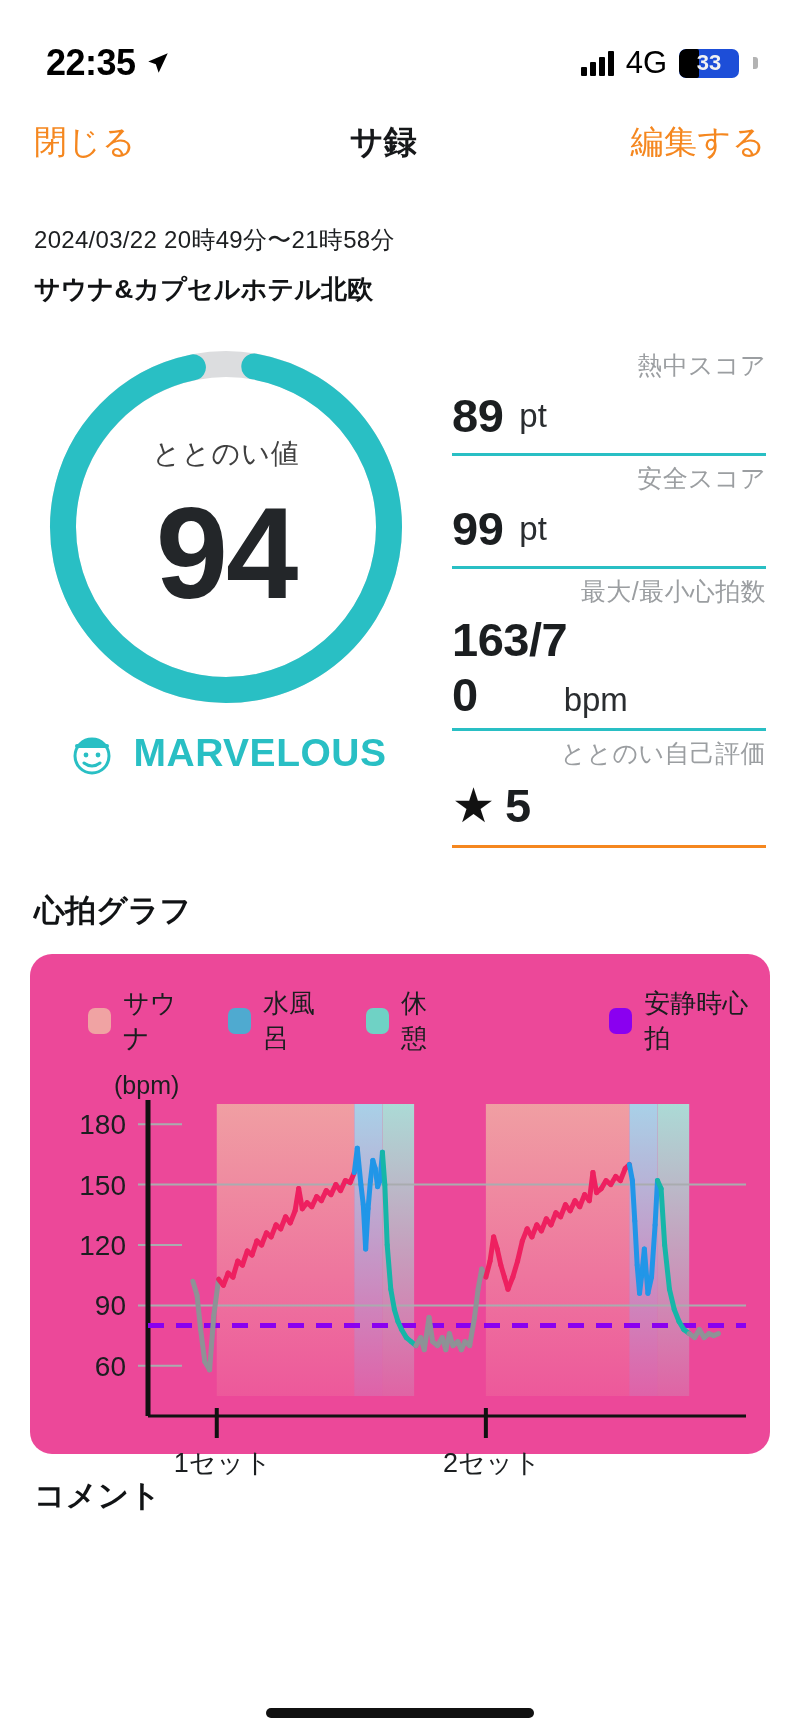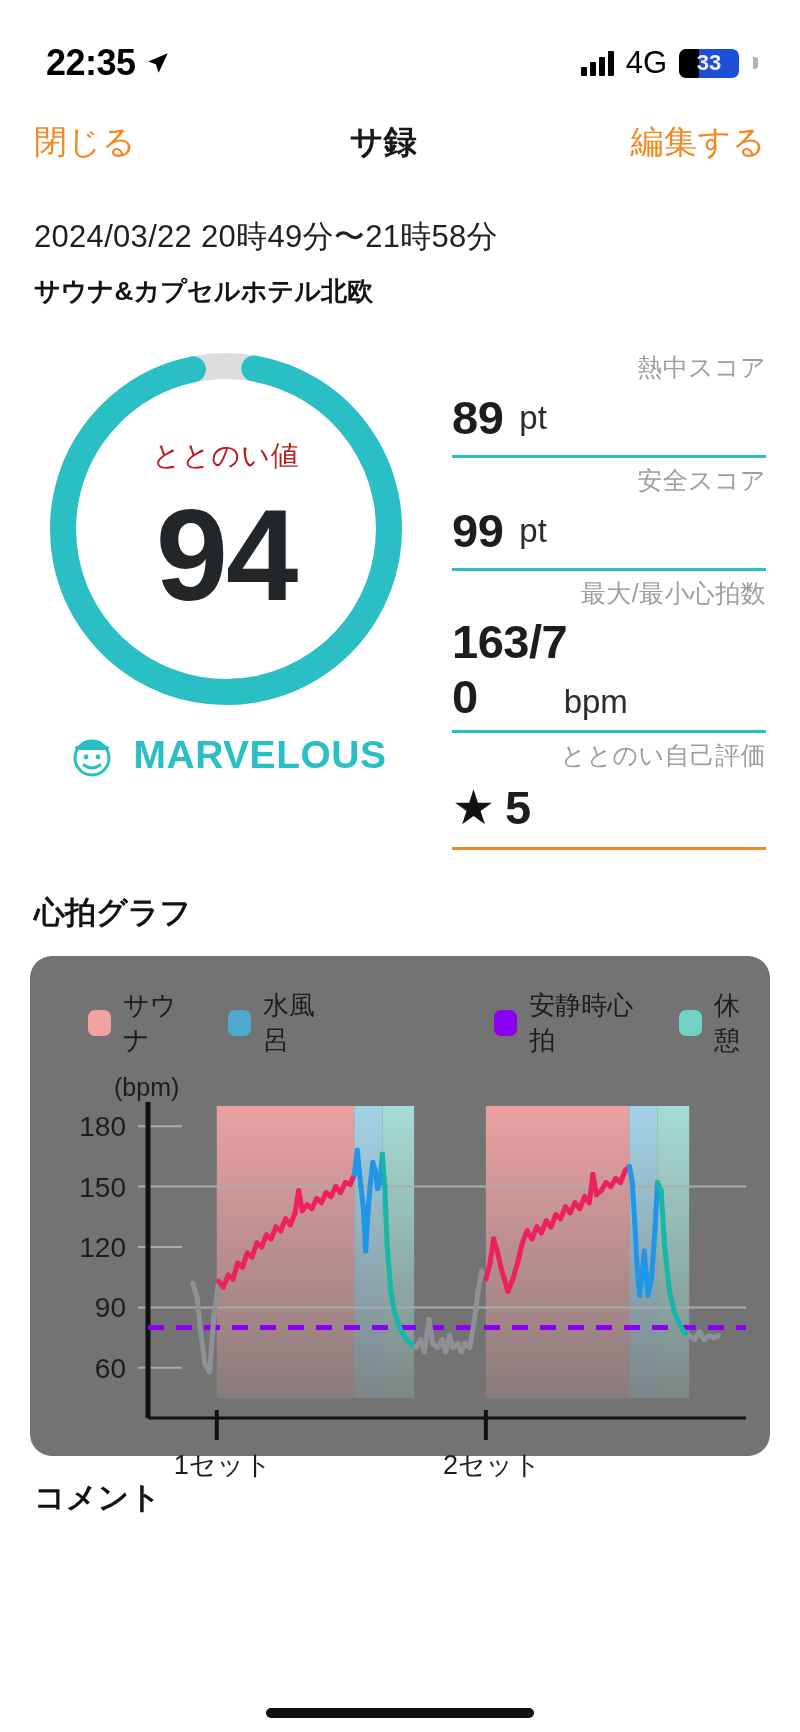--- a/index.html
+++ b/index.html
@@ -40,33 +40,33 @@
   
   .navbar {
     height: 84px; display: flex; align-items: center; justify-content: space-between;
     padding: 0 34px;
   }
   .nav-btn { font-size: 33px; color: #F5871F; letter-spacing: 0.5px; }
   .nav-title { font-size: 33px; font-weight: 700; color: #16181a; }
 
   
   .info { padding: 32px 34px 0 34px; }
-  .info-date { font-size: 31px; color: #1d1f21; letter-spacing: 0.3px; }
+  .info-date { font-size: 24px; color: #1d1f21; letter-spacing: 0.3px; margin-top: 8px; }
   .info-venue { font-size: 26px; font-weight: 700; color: #111315; margin-top: 16px; letter-spacing: 0.2px; }
 
   
   .summary { display: flex; padding: 34px 0 0 0; }
   .donut-col { width: 452px; display: flex; flex-direction: column; align-items: center; }
   .donut-wrap { position: relative; width: 372px; height: 372px; }
   .donut-wrap svg { display: block; }
   .donut-center {
     position: absolute; inset: 0; display: flex; flex-direction: column;
     align-items: center; justify-content: center;
   }
-  .donut-label { font-size: 28px; color: #b91c1c; font-weight: 500; letter-spacing: 1px; }
+  .donut-label { font-size: 28px; color: #404040; font-weight: 500; letter-spacing: 1px; }
   .donut-value { font-size: 130px; font-weight: 700; color: #232629; line-height: 1.02; margin-top: 14px; letter-spacing: -2px;}
 
   .rank-row { display: flex; align-items: center; gap: 16px; margin-top: 14px; }
   .rank-badge { width: 52px; height: 52px; display: block; }
   .rank-text { font-size: 39px; font-weight: 700; color: #29BFC4; letter-spacing: 0.5px; }
 
   
   .stats { flex: 1; padding-right: 34px; padding-top: 8px; }
   .stat { margin-bottom: 6px; }
   .stat-label { font-size: 25px; color: #9b9ea1; letter-spacing: 0.4px; text-align: right; }
@@ -81,21 +81,21 @@
   .hr-valrow { display: block; padding: 4px 0 6px 0; }
   .hr-line2 { display: flex; align-items: baseline; justify-content: flex-start; }
   .hr-line2 .stat-unit { margin-left: 86px; }
   .star-row { display: flex; align-items: center; gap: 10px; padding: 8px 0 12px 0; }
   .star-glyph { font-size: 48px; color: #111; line-height: 1; }
   .star-num { font-size: 47px; font-weight: 700; color: #1b1e20; }
 
   
   .chart-title { font-size: 31px; font-weight: 700; color: #111315; padding: 36px 34px 0 34px; }
   .chart-card {
-    margin: 22px 30px 0 30px; background: #737373; border-radius: 22px;
+    margin: 22px 30px 0 30px; background: #ec4899; border-radius: 22px;
     padding: 26px 10px 20px 10px; height: 500px;
   }
   .legend { display: flex; align-items: center; padding: 6px 0 0 48px; gap: 34px; }
   .legend-item { display: flex; align-items: center; gap: 12px; }
   .legend-sw { width: 26px; height: 26px; border-radius: 7px; display: block; }
   .legend-txt { font-size: 26px; color: #1b1e20; }
   .legend-item.rest-hr { margin-left: 128px; }
   .plot { position: relative; margin-top: 10px; }
   .plot svg { display: block; }
 
@@ -221,27 +221,27 @@
 
   <div class="legend">
     <div class="legend-item">
       <span class="legend-sw" style="background:#F0A3A3"></span>
       <span class="legend-txt">サウナ</span>
     </div>
     <div class="legend-item">
       <span class="legend-sw" style="background:#4FAAD0"></span>
       <span class="legend-txt">水風呂</span>
     </div>
+    <div class="legend-item">
+      <span class="legend-sw" style="background:#6FD2C5"></span>
+      <span class="legend-txt">休憩</span>
+    </div>
     <div class="legend-item rest-hr">
       <span class="legend-sw" style="background:#8A00F0"></span>
       <span class="legend-txt">安静時心拍</span>
-    </div>
-    <div class="legend-item">
-      <span class="legend-sw" style="background:#6FD2C5"></span>
-      <span class="legend-txt">休憩</span>
     </div>
   </div>
 
   <div class="plot">
     <svg id="hr-chart" width="716" height="412" viewBox="0 0 716 412">
         <defs>
           <linearGradient id="g-sauna" x1="0" y1="0" x2="0" y2="1">
             <stop offset="0" stop-color="#F0A3A3" stop-opacity="0.95"></stop>
             <stop offset="1" stop-color="#F0A3A3" stop-opacity="0.18"></stop>
           </linearGradient>

